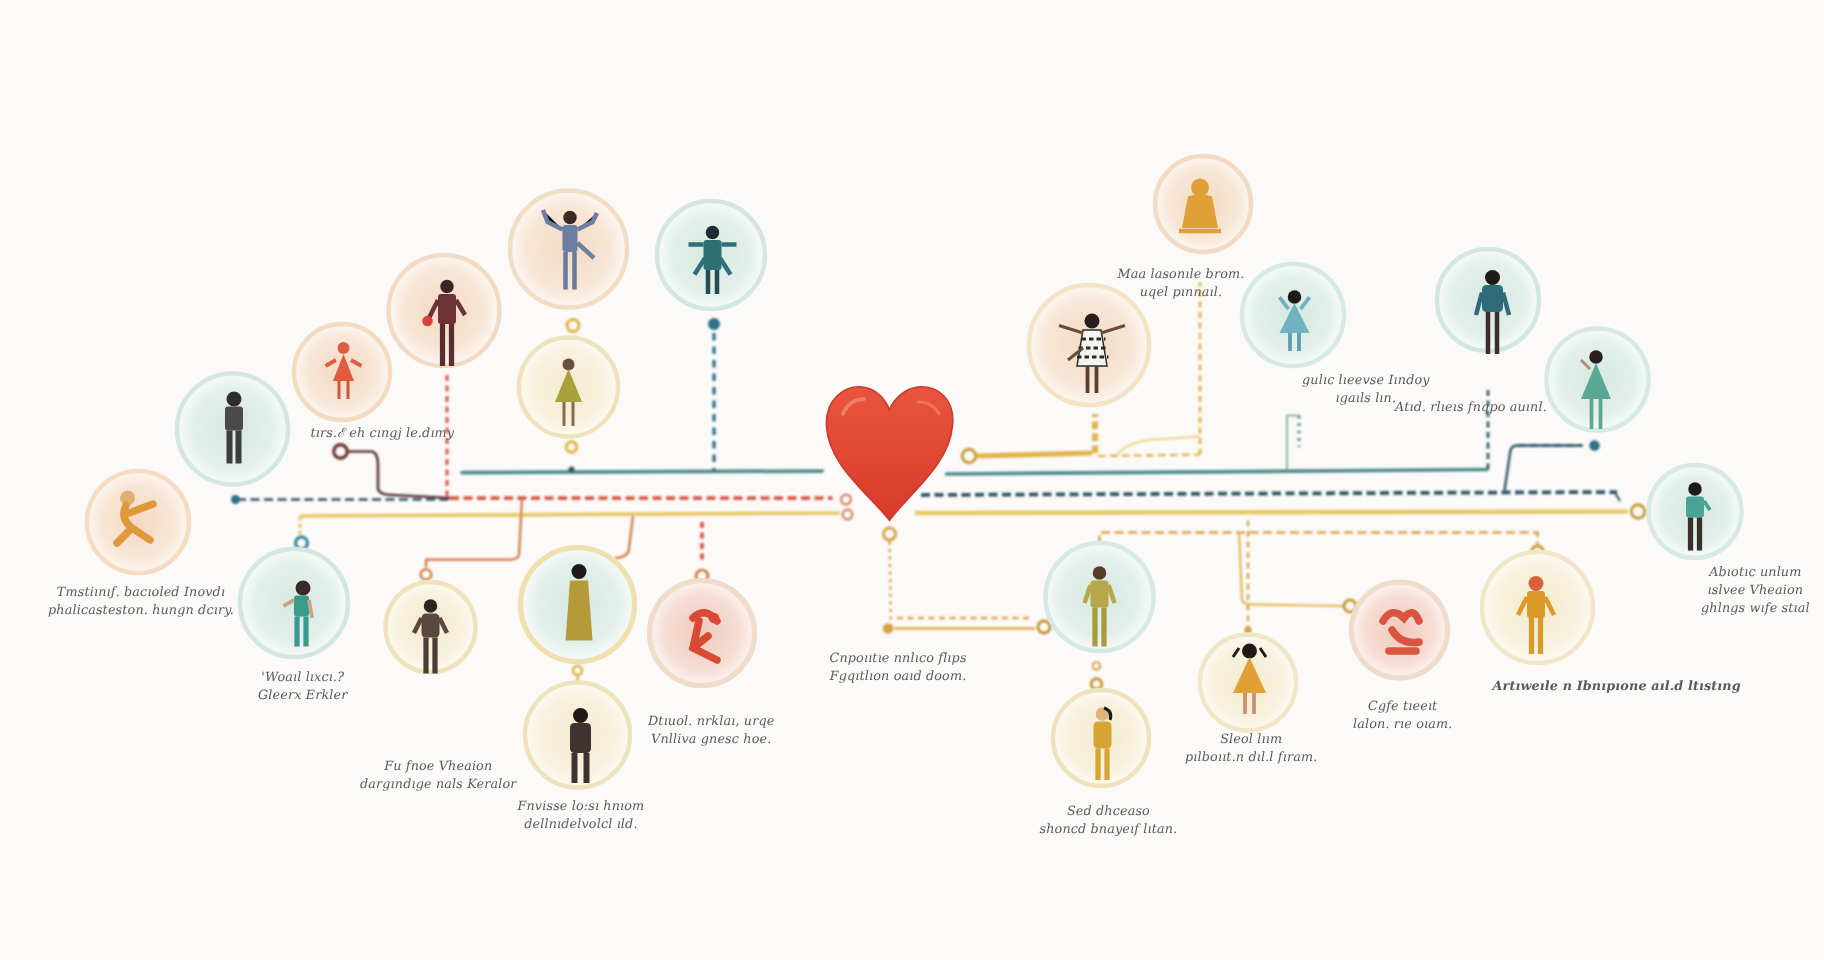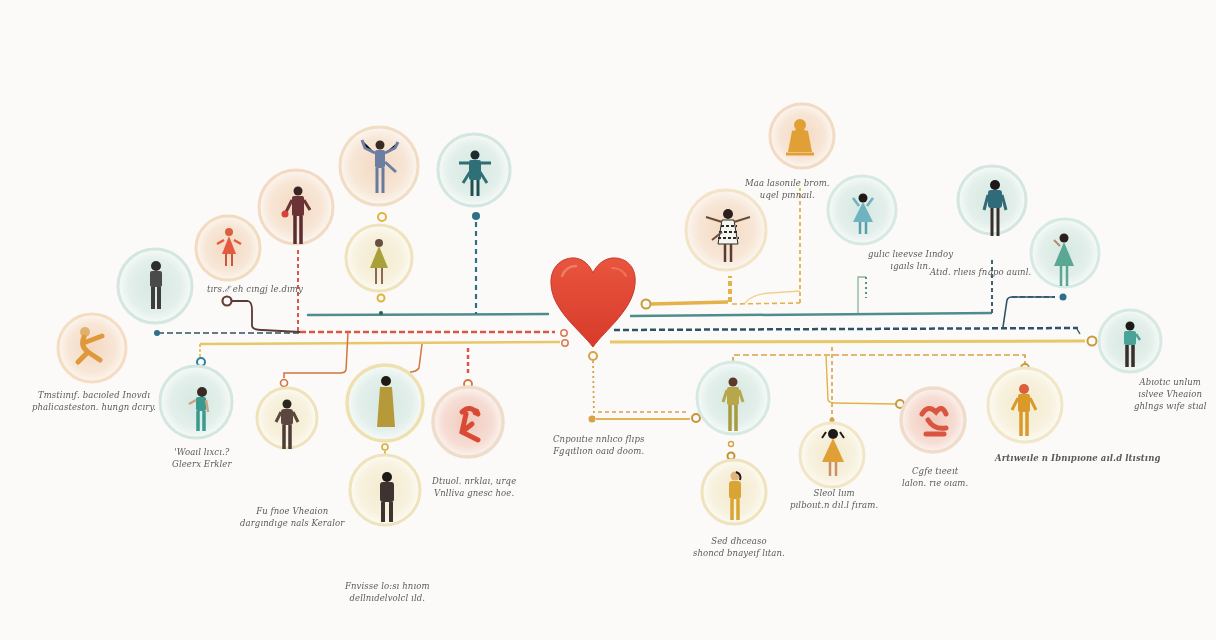--- a/index.html
+++ b/index.html
@@ -345,21 +345,21 @@
     <div>tırs.ℰ eh cıngj le.dımy</div>
   </div>
   <div class="caption" style="left:172px;top:446px;">
     <div>'Woaıl lıxcı.?</div>
     <div>Gleerx Erkler</div>
   </div>
   <div class="caption" style="left:240px;top:461px;margin-top:44px;">
     <div>Fu fnoe Vheaion</div>
     <div>dargındıge nals Keralor</div>
   </div>
-  <div class="caption" style="left:345px;top:532px;margin-top:48px;">
+  <div class="caption" style="left:345px;top:532px;">
     <div>Fnvisse lo:sı hnıom</div>
     <div>dellnıdelvolcl ıld.</div>
   </div>
   <div class="caption" style="left:432px;top:475px;">
     <div>Dtıuol. nrklaı, urqe</div>
     <div>Vnlliva gnesc hoe.</div>
   </div>
   <div class="caption" style="left:553px;top:433px;">
     <div>Cnpoııtıe nnlıco flıps</div>
     <div>Fgqıtlıon oaıd doom.</div>

